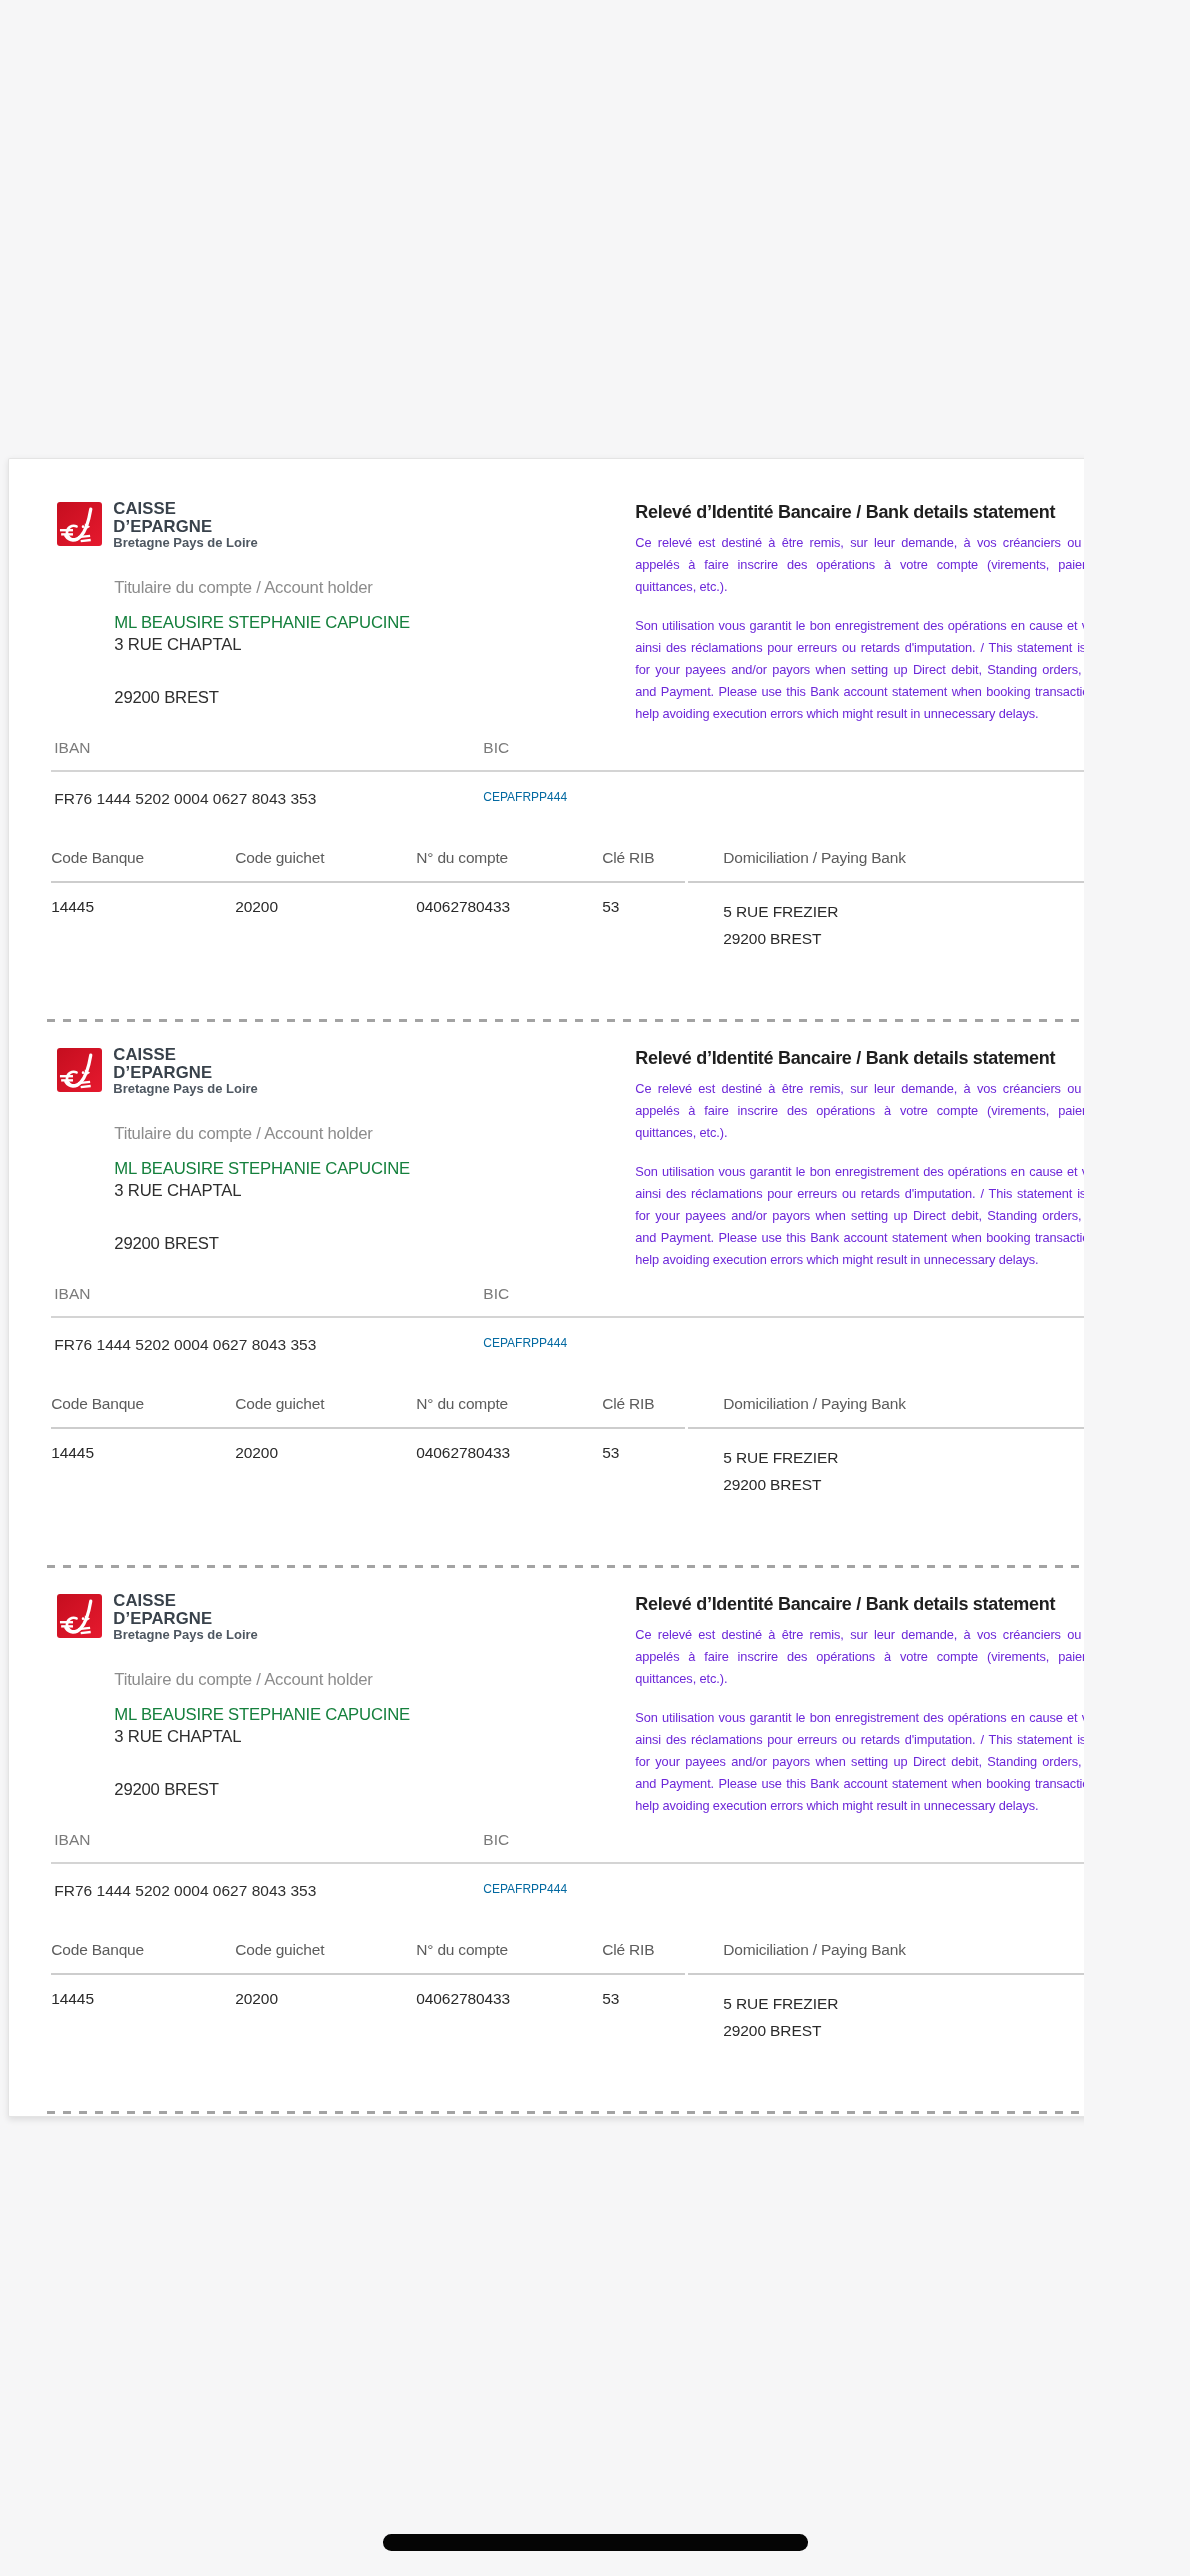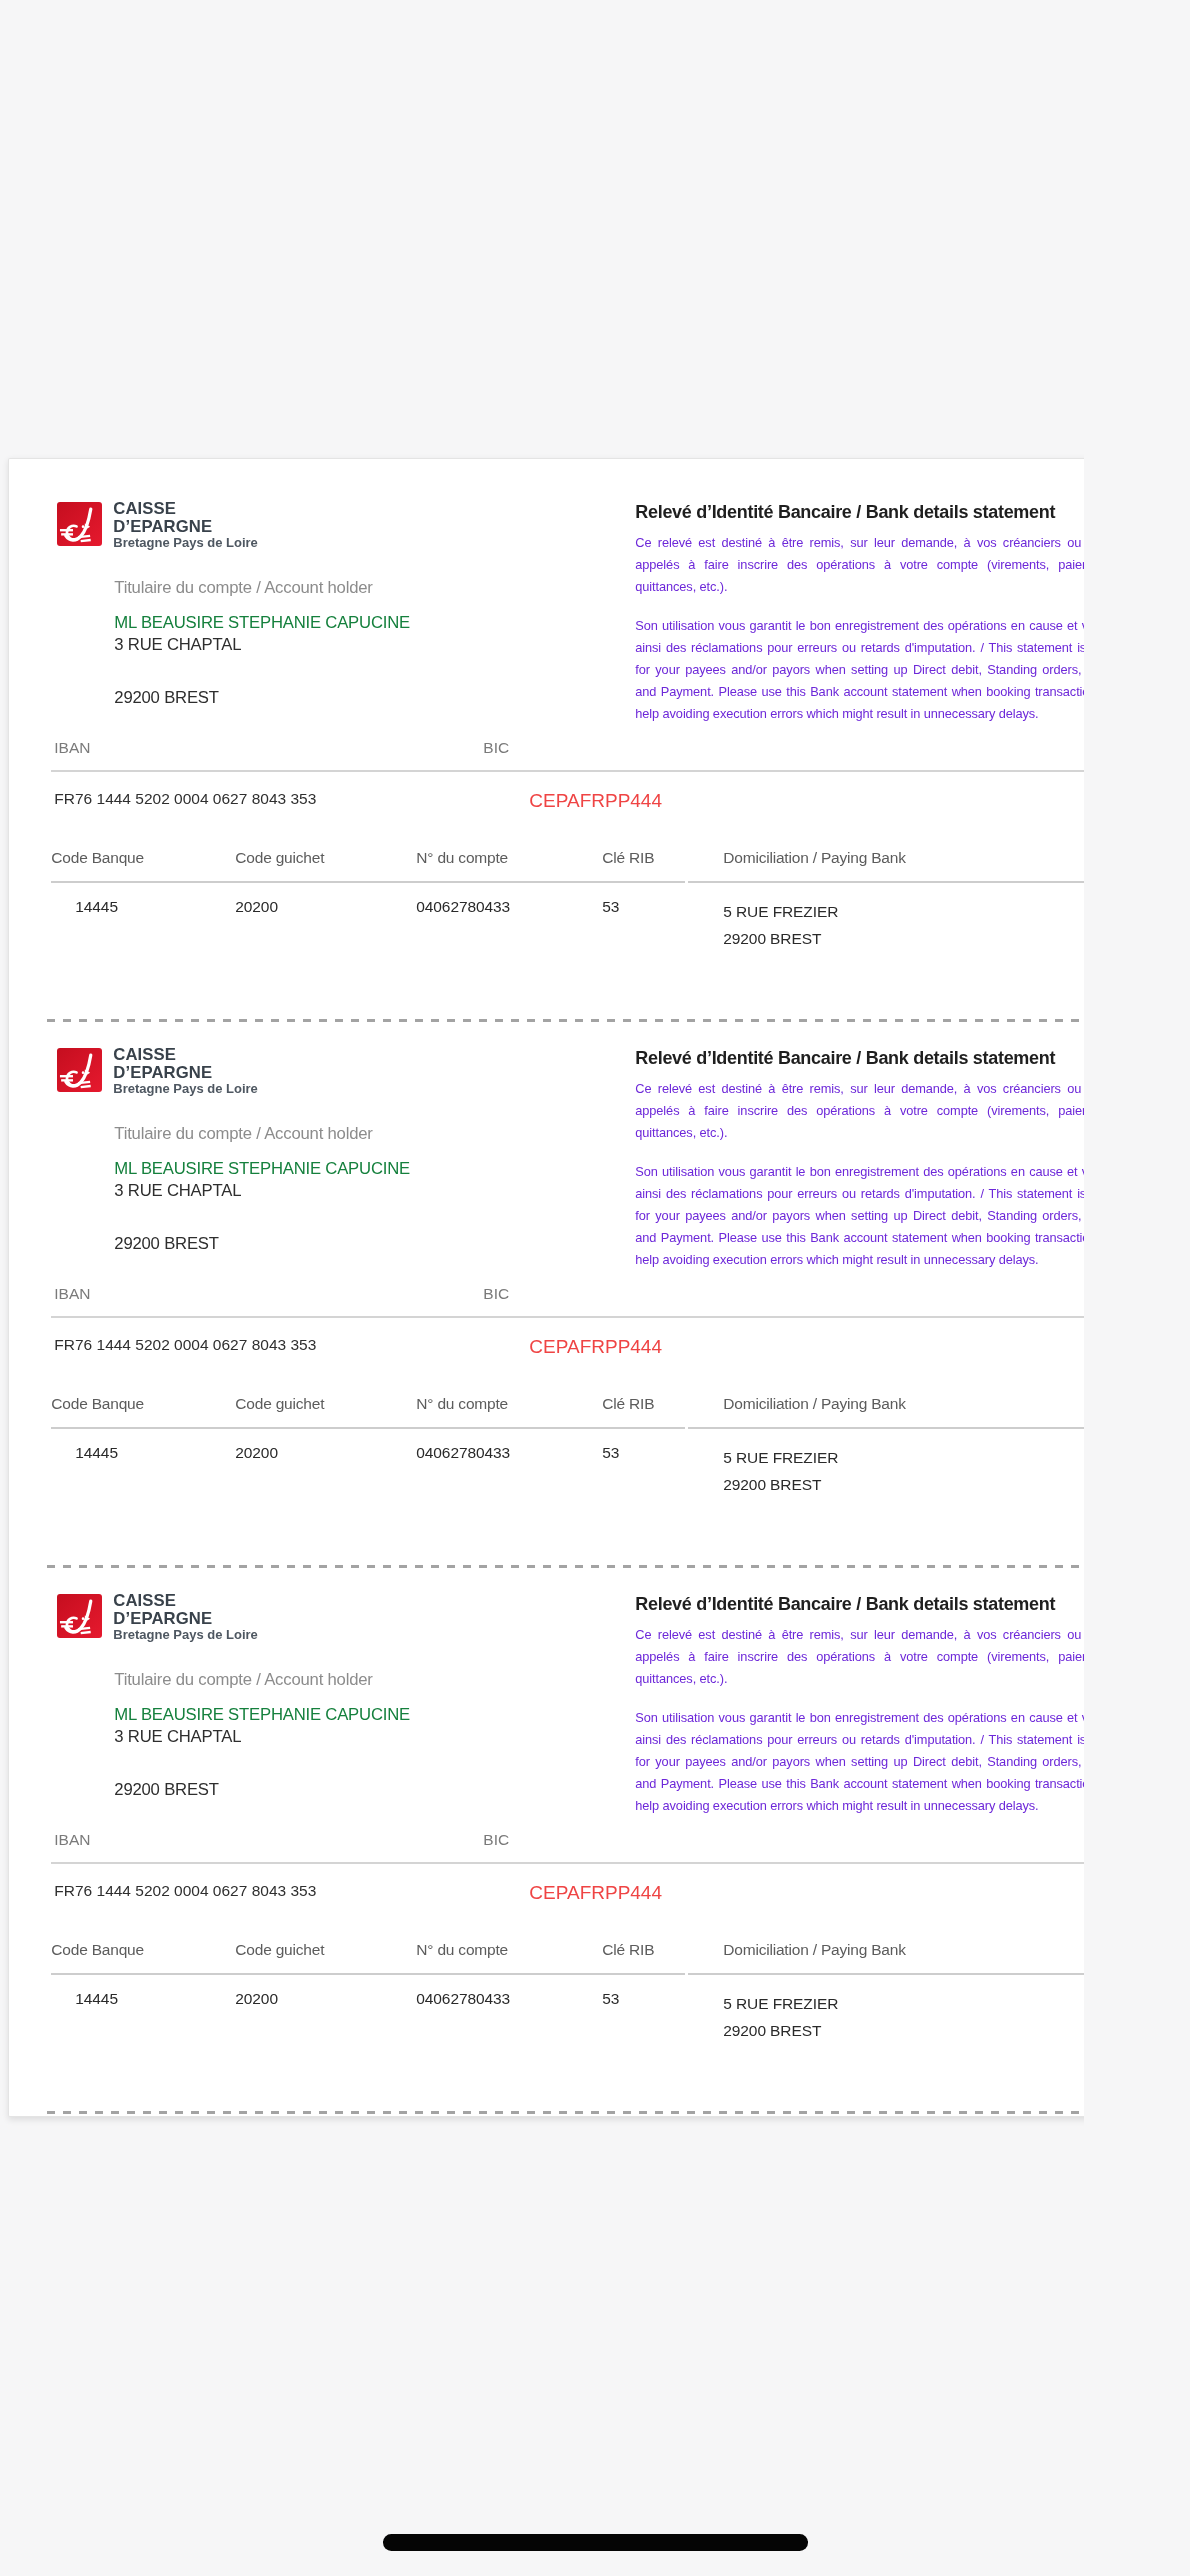--- a/index.html
+++ b/index.html
@@ -45,30 +45,30 @@
   .holder-address{ position:absolute; left:105px; top:133px;
     font-size:16.7px; color:#2e2e2e; letter-spacing:-0.2px; }
   .holder-city   { position:absolute; left:105px; top:186px;
     font-size:16.7px; color:#2e2e2e; letter-spacing:-0.2px; }
 
   
   .iban-label { position:absolute; left:45px;  top:237px; font-size:15.5px; color:#7a7a7a; }
   .bic-label  { position:absolute; left:474px; top:237px; font-size:15.5px; color:#7a7a7a; }
   .iban-rule  { position:absolute; left:42px; top:268px; width:1080px; height:1.8px; background:#d4d4d4; }
   .iban-value { position:absolute; left:45px;  top:288px; font-size:15.5px; color:#2f2f2f; }
-  .bic-value  { position:absolute; left:474px; top:288px; font-size:19px; color:#ef4444;margin-left:46px; }
+  .bic-value  { position:absolute; left:474px; top:288px; font-size:12px; color:#0369a1; }
 
   
   .th { position:absolute; top:347px; font-size:15.5px; color:#5c5c5c; letter-spacing:-0.2px; white-space:nowrap; }
   .th-1 { left:42px; }  .th-2 { left:226px; } .th-3 { left:407px; }
   .th-4 { left:593px; } .th-5 { left:714px; }
   .th-rule-a { position:absolute; left:42px;   top:379px; width:634px; height:2.4px; background:#cdcdcd; }
   .th-rule-b { position:absolute; left:679px; top:379px; width:442px;  height:2.4px; background:#cdcdcd; }
   .td { position:absolute; top:396px; font-size:15.5px; color:#2a2a2a; letter-spacing:-0.1px; white-space:nowrap; }
-  .td-1 { left:42px;margin-left:24px; }  .td-2 { left:226px; } .td-3 { left:407px; }
+  .td-1 { left:42px; }  .td-2 { left:226px; } .td-3 { left:407px; }
   .td-4 { left:593px; } .td-5 { left:714px; line-height:27px; }
 
   
   .dashed {
     position:absolute; left:38px; top:517px; width:1086px; height:3px;
     background-image:repeating-linear-gradient(90deg,
       #a3a3a3 0, #a3a3a3 8.3px, transparent 8.3px, transparent 16px);
   }
 
   

